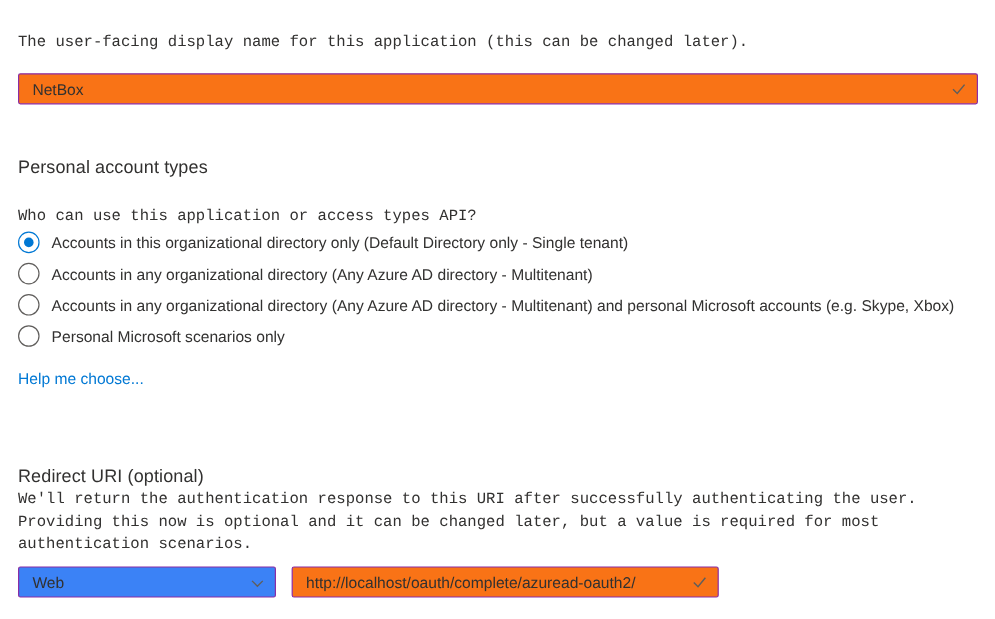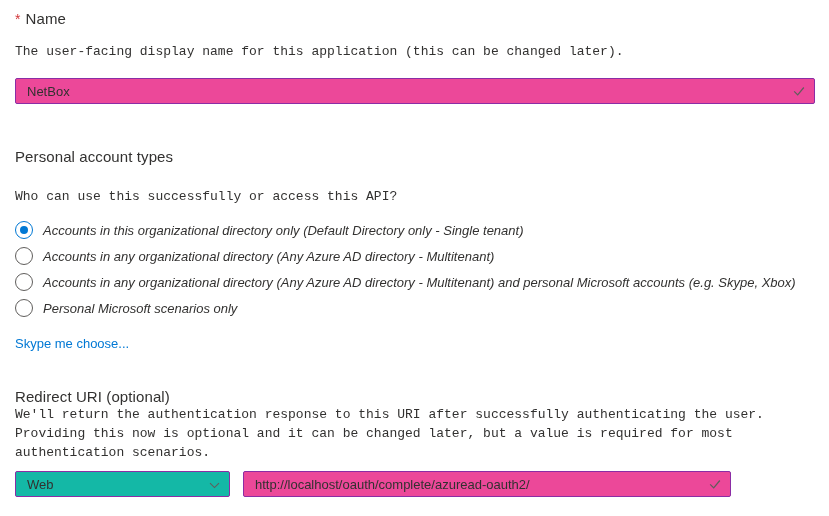--- a/index.html
+++ b/index.html
@@ -47,34 +47,34 @@
   .text-input{
     width:100%;
     height:26px;
     border:1px solid var(--input-border);
     border-radius:2px;
     padding:0 28px 0 11px;
     font-family:inherit;
     font-size:13px;
     color:var(--text);
     outline:none;
-    background:#ec4899;
+    background:#f97316;
   }
   .check-icon{
     position:absolute;
     right:9px;
     top:6px;
     width:14px;height:14px;
     pointer-events:none;
   }
 
   
   .account-title{margin-top:44px;}
   .question{margin-top:22px;font-size:13px;}
-  .radio-group{margin-top:11px;font-style:italic;}
+  .radio-group{margin-top:0;}
   .radio-row{
     display:flex;
     align-items:center;
     height:26px;
     cursor:pointer;
   }
   .radio-circle{
     flex:0 0 auto;
     width:18px;height:18px;
     border:1px solid var(--radio-border);
@@ -102,80 +102,77 @@
   .help-link{
     display:inline-block;
     margin-top:15px;
     font-size:13px;
     color:var(--link);
     text-decoration:none;
     cursor:pointer;
   }
 
   
-  .redirect-title{margin-top:36px;}
+  .redirect-title{margin-top:64px;}
   .redirect-desc{}
   .controls-row{
     display:flex;
     margin-top:9px;
     align-items:center;
   }
   .select-box{
     position:relative;
     width:215px;
     height:26px;
     border:1px solid var(--input-border);
     border-radius:2px;
-    background:#14b8a6;
+    background:#3b82f6;
     cursor:pointer;
     display:flex;
     align-items:center;
   }
   .select-value{
     font-size:13px;
     color:var(--text);
     padding-left:11px;
   }
   .chevron-icon{
     position:absolute;
     right:8px;top:7px;
     width:13px;height:13px;
     pointer-events:none;
   }
   .uri-wrap{
     position:relative;
     margin-left:13px;
-    width:488px;
+    width:356px;
     height:26px;
     border-radius:10px;
   }
 </style>
 </head>
 <body>
 
 <div class="page">
 
   
-  <div class="section-title">
-    <span class="required-asterisk">*</span><span>Name</span>
-  </div>
 
   <p class="desc name-desc">The user-facing display name for this application (this can be changed later).</p>
 
   <div class="input-wrap">
     <input class="text-input" type="text" value="NetBox" style="">
     <svg class="check-icon" viewBox="0 0 16 16">
       <path d="M2.5 8.5 L6.5 12.5 L13.5 4" fill="none" stroke="#605e5c" stroke-width="1.4"></path>
     </svg>
   </div>
 
   
   <div class="section-title account-title">Personal account types</div>
 
-  <p class="desc question">Who can use this successfully or access this API?</p>
+  <p class="desc question">Who can use this application or access types API?</p>
 
   <div class="radio-group">
     <div class="radio-row selected">
       <span class="radio-circle">
           <span class="radio-dot"></span>
         </span>
       <span class="radio-label">Accounts in this organizational directory only (Default Directory only - Single tenant)</span>
     </div>
     <div class="radio-row">
       <span class="radio-circle"></span>
@@ -184,21 +181,21 @@
     <div class="radio-row">
       <span class="radio-circle"></span>
       <span class="radio-label">Accounts in any organizational directory (Any Azure AD directory - Multitenant) and personal Microsoft accounts (e.g. Skype, Xbox)</span>
     </div>
     <div class="radio-row">
       <span class="radio-circle"></span>
       <span class="radio-label">Personal Microsoft scenarios only</span>
     </div>
   </div>
 
-  <a class="help-link" href="#">Skype me choose...</a>
+  <a class="help-link" href="#">Help me choose...</a>
 
   
   <div class="section-title redirect-title">Redirect URI (optional)</div>
 
   <p class="desc redirect-desc">We'll return the authentication response to this URI after successfully authenticating the user. Providing this now is optional and it can be changed later, but a value is required for most authentication scenarios.</p>
 
   <div class="controls-row">
     <div class="select-box">
       <span class="select-value">Web</span>
       <svg class="chevron-icon" viewBox="0 0 16 16">

